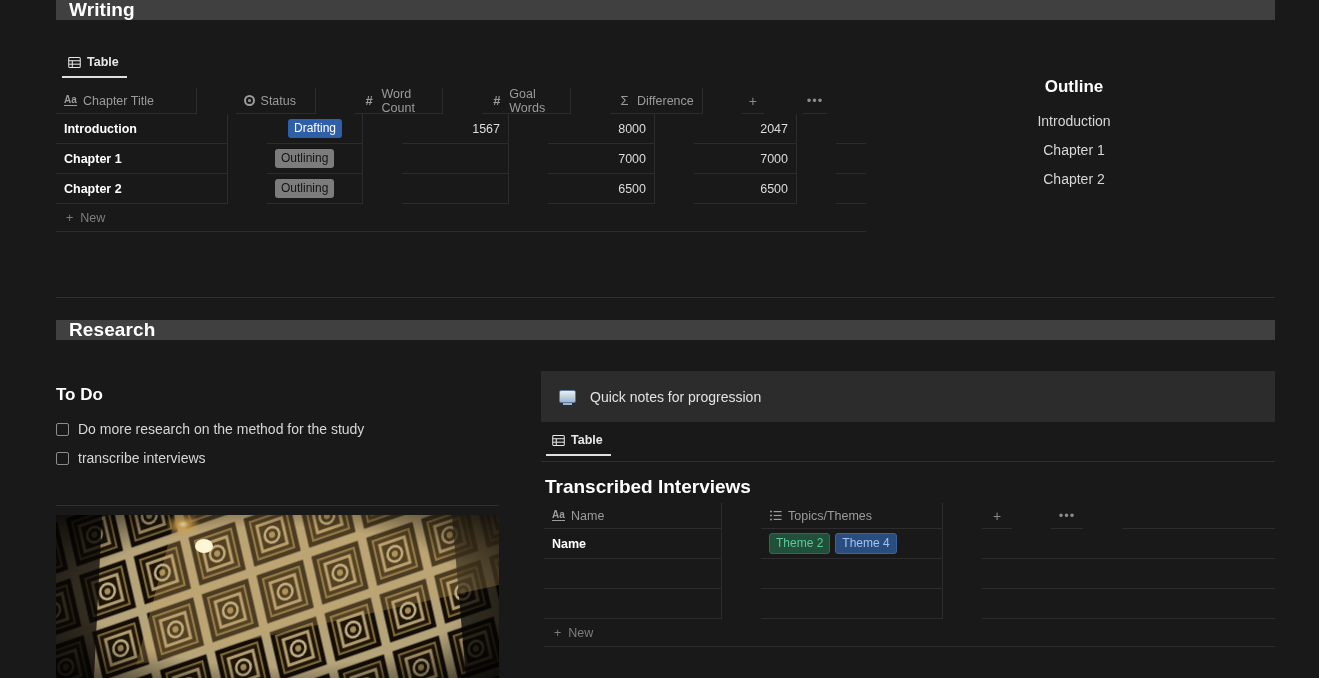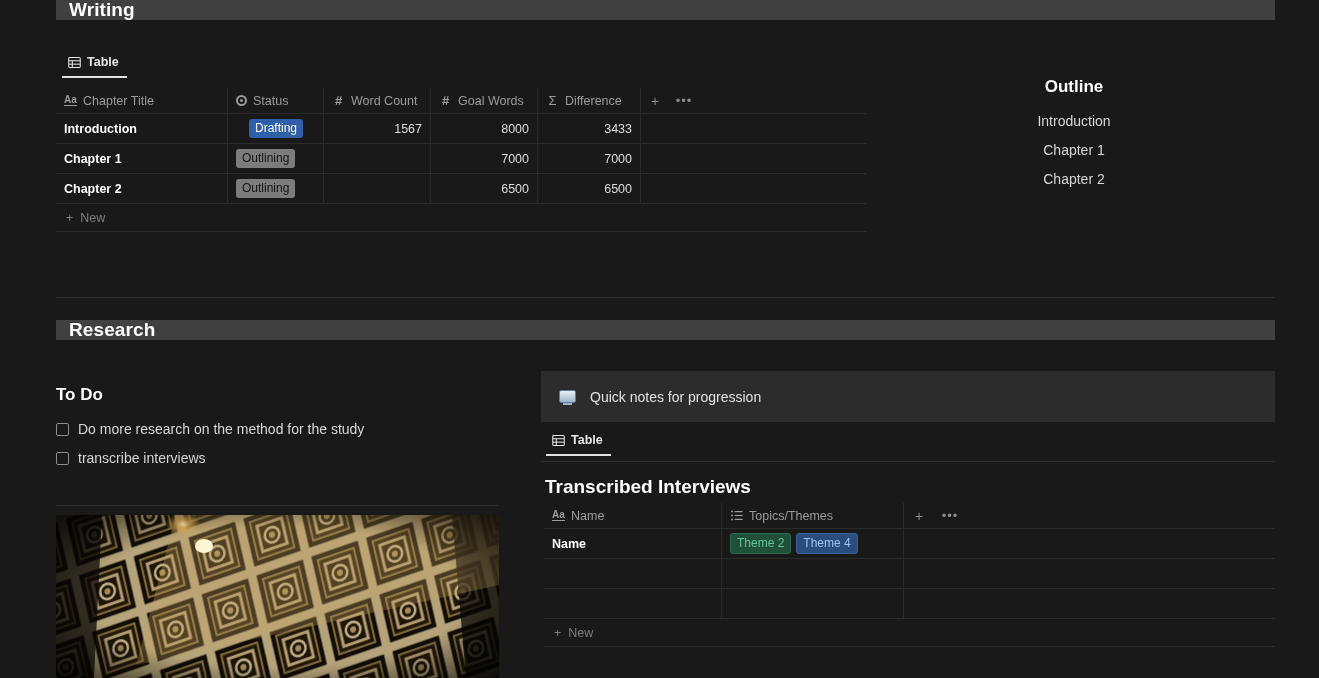--- a/index.html
+++ b/index.html
@@ -57,21 +57,21 @@
     font-size: 12.5px;
     color: #e8e8e8;
     font-weight: 600;
     border-bottom: 2px solid #e0e0e0;
     cursor: pointer;
   }
   .view-tab .tab-ico { display: inline-flex; }
 
   
   .db-table { position: absolute; }
-  .db-row { display: flex; }
+  .db-row { display: flex; gap: 39px; }
 
   .db-head .db-cell {
     height: 26px;
     display: flex;
     align-items: center;
     gap: 6px;
     font-size: 12.5px;
     color: #9b9b9b;
     border-bottom: 1px solid #2c2c2c;
     padding: 0 8px;
@@ -300,21 +300,21 @@
 
   <div class="db-body">
 
     <div class="db-row">
       <div class="db-cell title-cell" style="width:172px;">Introduction</div>
       <div class="db-cell" style="width:96px;">
         <span class="pill blue">Drafting</span>
       </div>
       <div class="db-cell num" style="width:107px;">1567</div>
       <div class="db-cell num" style="width:107px;">8000</div>
-      <div class="db-cell num" style="width:103px;">3433</div>
+      <div class="db-cell num" style="width:103px;">2047</div>
       <div class="db-cell last" style="flex:1;"></div>
     </div>
 
     <div class="db-row">
       <div class="db-cell title-cell" style="width:172px;">Chapter 1</div>
       <div class="db-cell" style="width:96px;">
         <span class="pill gray">Outlining</span>
       </div>
       <div class="db-cell num" style="width:107px;"></div>
       <div class="db-cell num" style="width:107px;">7000</div>

